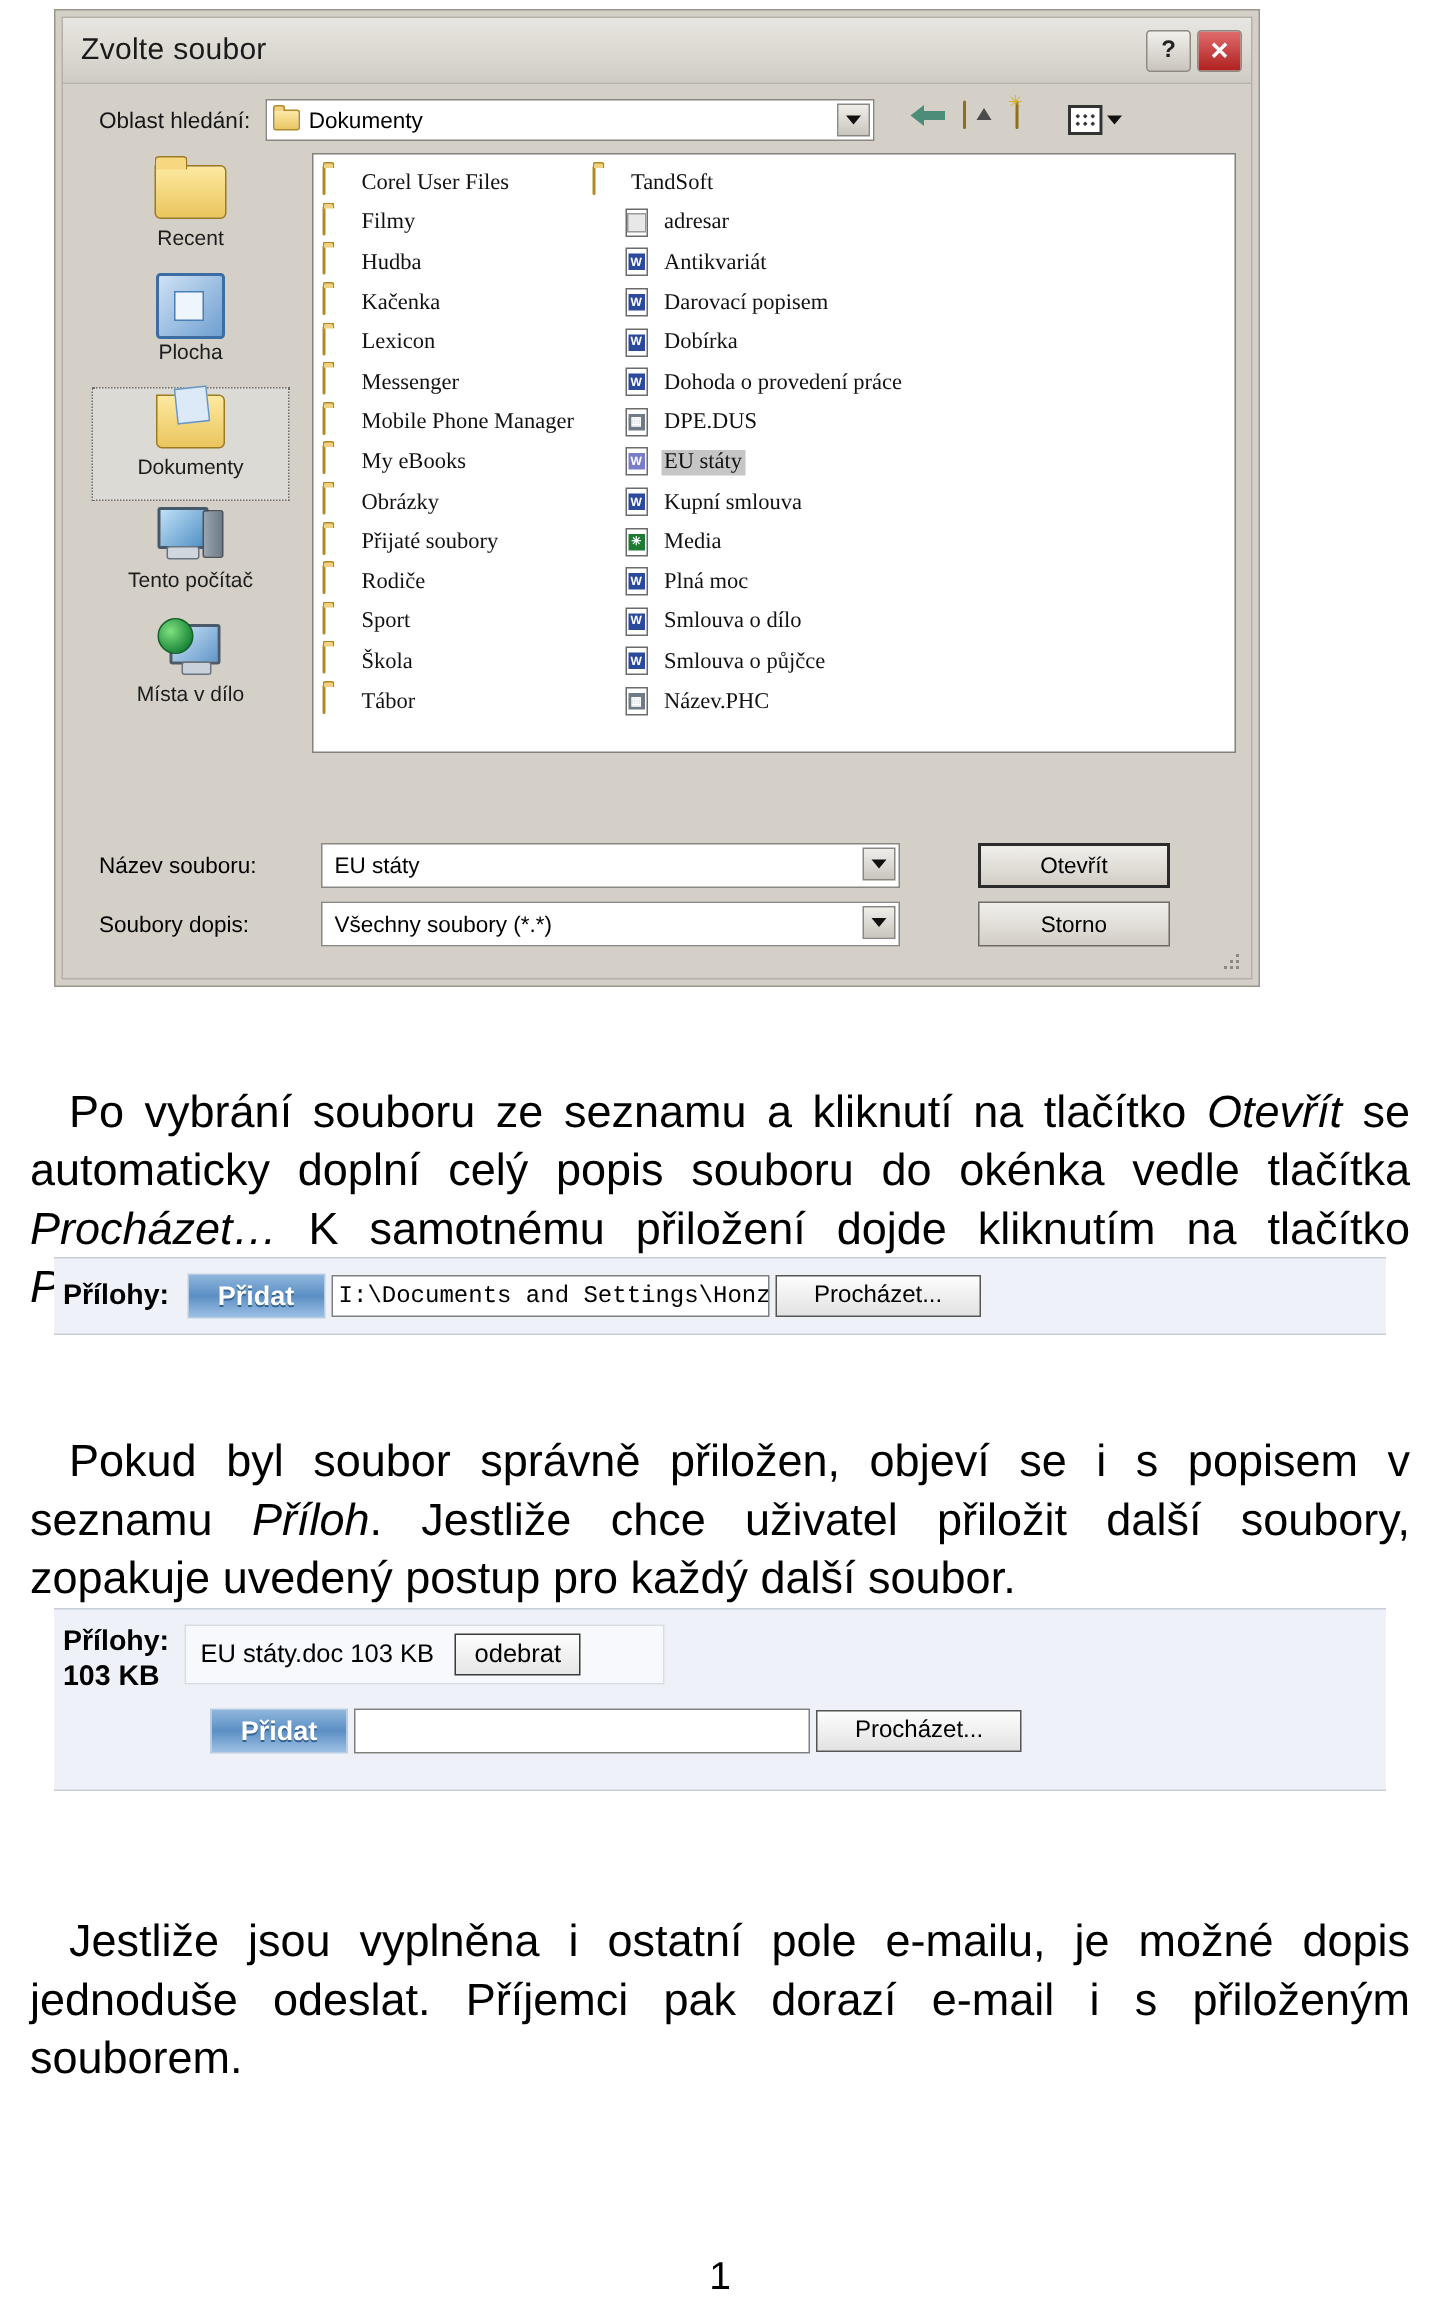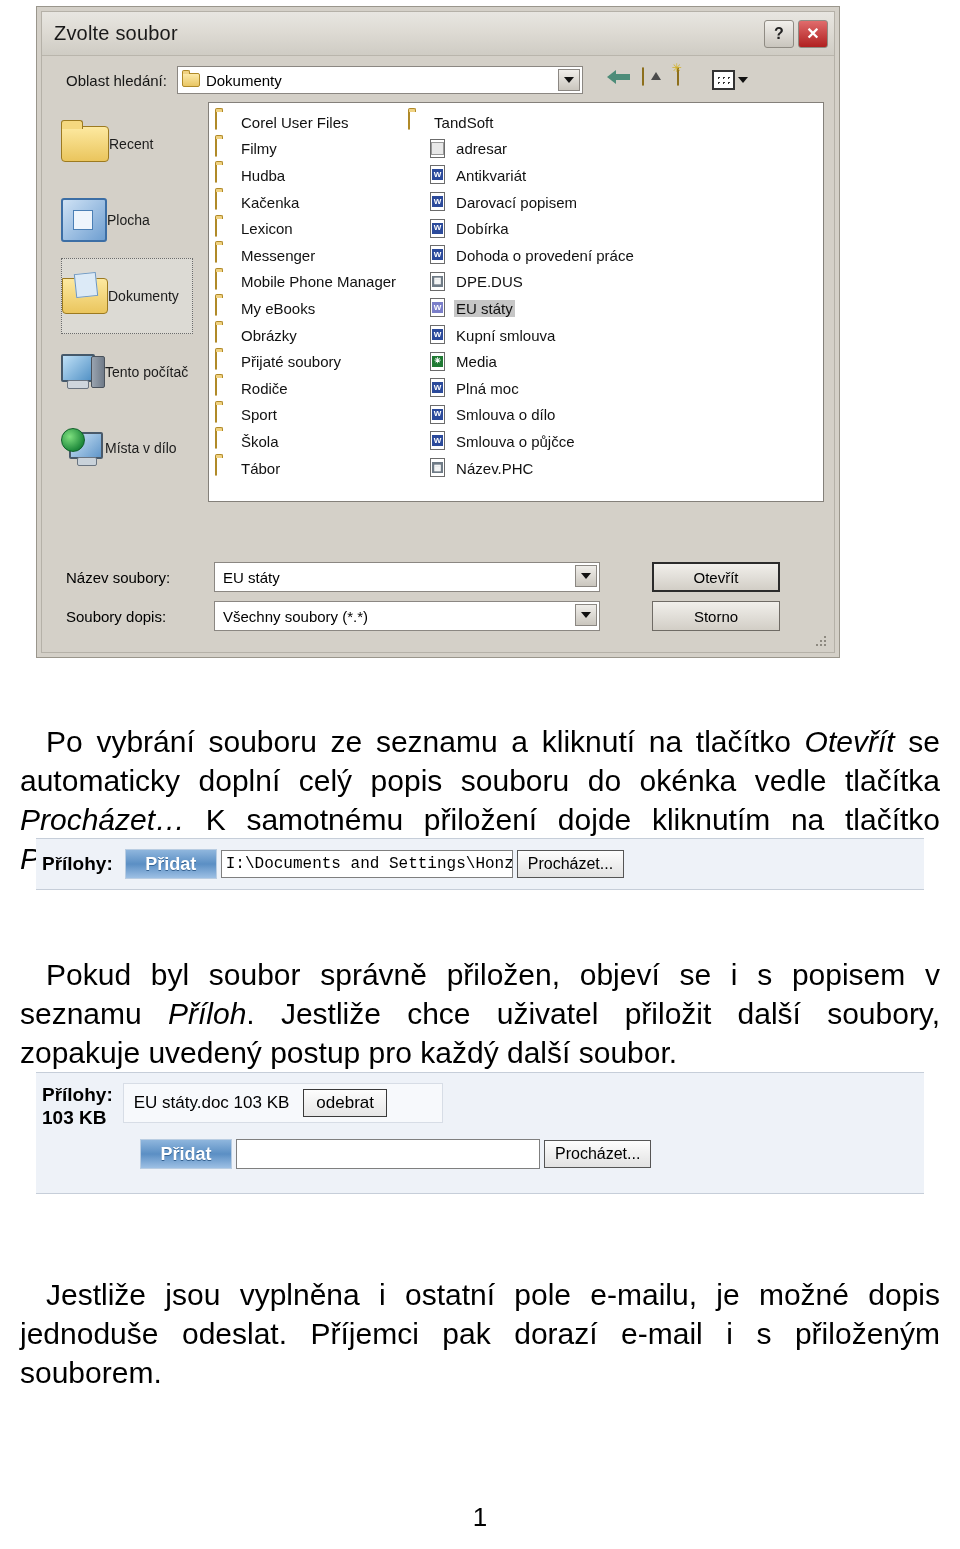--- a/index.html
+++ b/index.html
@@ -125,21 +125,21 @@
     display: flex;
     flex-direction: column;
     align-items: center;
     padding-top: 4px;
     gap: 0px;
   }
   .place {
     width: 132px;
     height: 76px;
     display: flex;
-    flex-direction: row;
+    flex-direction: column;
     align-items: center;
     justify-content: flex-start;
     box-sizing: border-box;
   }
   .place.selected {
     border: 1px dotted #6c6c6c;
     background: #dcdad4;
   }
   .place .pic { height: 44px; display:flex; align-items:center; justify-content:center;}
   .place .lbl { font-size: 14px; color: #1c1c1c; white-space: nowrap; }
@@ -160,21 +160,21 @@
   .fitem {
     display: flex;
     align-items: center;
     height: 26.6px;
     font-size: 15px;
     color: #111;
     white-space: nowrap;
     padding-right: 10px;
     box-sizing: border-box;
   }
-  .fitem .fname { padding: 0 2px; }
+  .fitem .fname { padding: 0 2px; font-family: Liberation Serif, serif; }
   .fitem.sel .fname { background: #c6c6c6; }
   .fitem .ico { width: 20px; height: 20px; margin-right: 4px; flex: 0 0 20px; position: relative; }
 
   
   .bottom {
     flex: 0 0 auto;
     padding: 12px 14px 12px 24px;
   }
   .brow { display: flex; align-items: center; margin-bottom: 9px; }
   .brow .blabel { flex: 0 0 148px; font-size: 15px; }
@@ -254,21 +254,21 @@
     padding-left: 4px;
     font-family: "Liberation Mono", monospace;
     font-size: 16px;
     overflow: hidden;
     white-space: nowrap;
     margin-left: 4px;
   }
   .prochazet-btn {
     margin-left: 4px;
     height: 28px;
-    padding: 0 10px;
+    padding: 0 25px;
     background: linear-gradient(to bottom,#fdfdfd,#e2e2e2);
     border: 1px solid #555;
     box-sizing: border-box;
     display: flex; align-items: center; justify-content: center;
     font-size: 16px;
     white-space: nowrap;
   }
 
   
   .attach2 {
@@ -750,21 +750,21 @@
                 <span class="badge gray">▦</span>
               </span>
             </span>
             <span class="fname">Název.PHC</span>
           </div>
       </div>
     </div>
 
     <div class="bottom">
       <div class="brow">
-        <span class="blabel">Název soubory:</span>
+        <span class="blabel">Název souboru:</span>
         <span class="combo bcombo">
           <span style="margin-left:4px">EU státy</span>
           <span class="arrow"></span>
         </span>
         <span class="bbtn default">Otevřít</span>
       </div>
       <div class="brow">
         <span class="blabel">Soubory dopis:</span>
         <span class="combo bcombo">
           <span style="margin-left:4px">Všechny soubory (*.*)</span>

